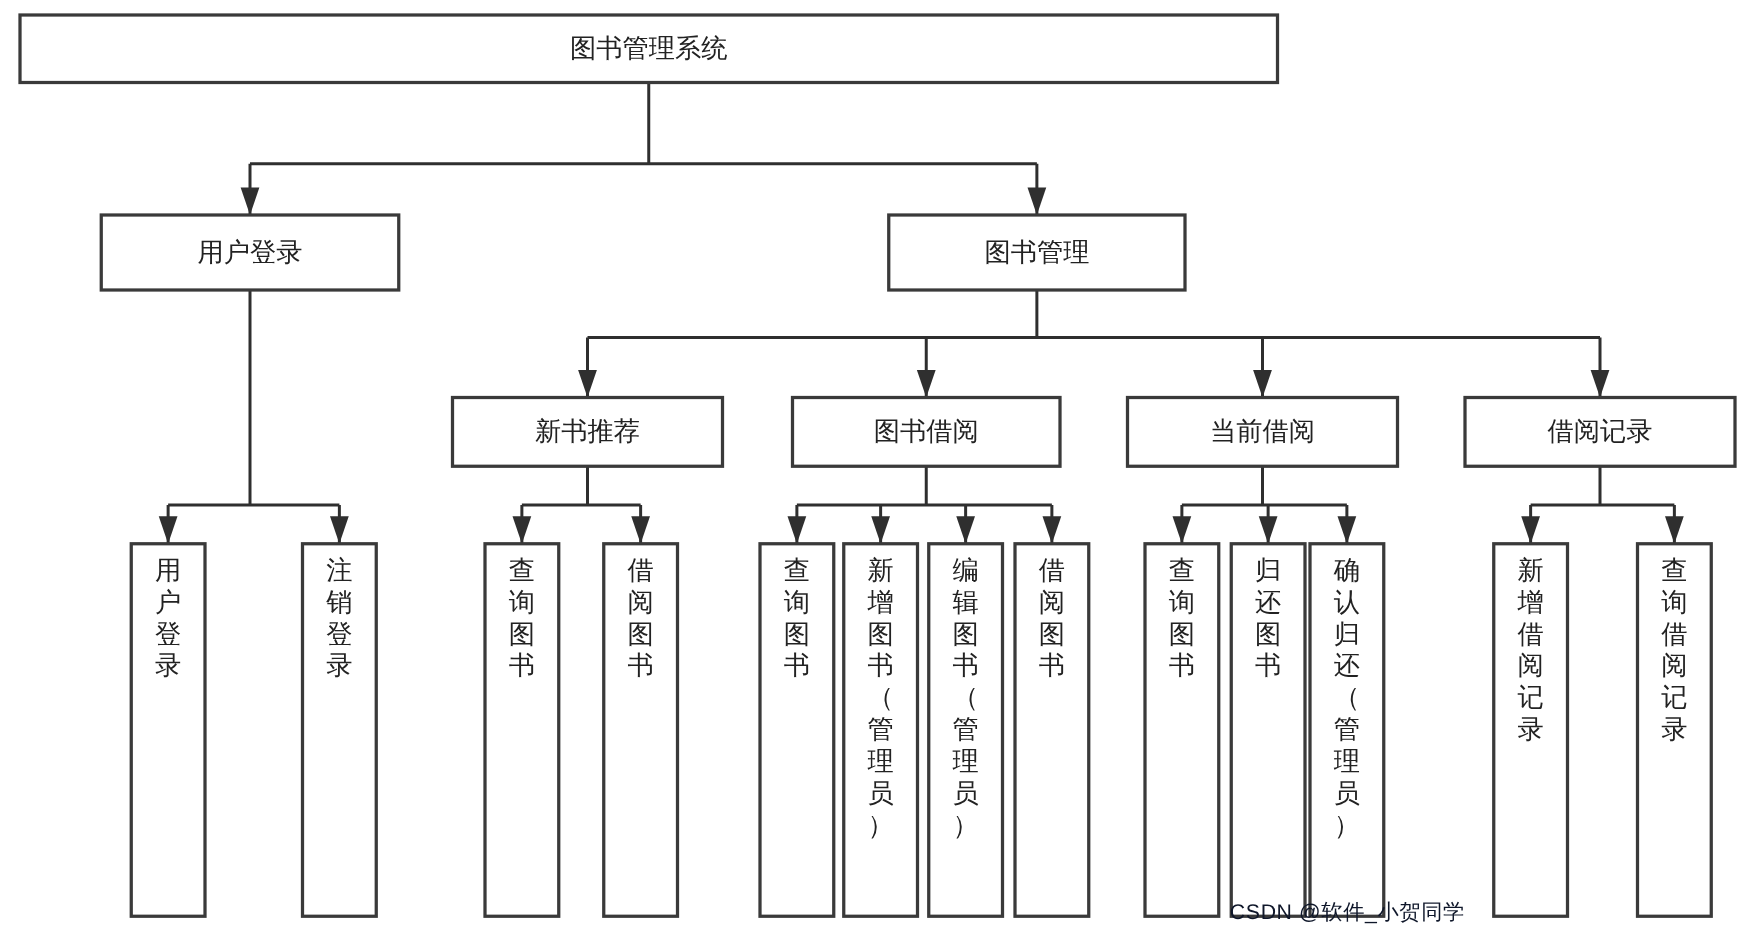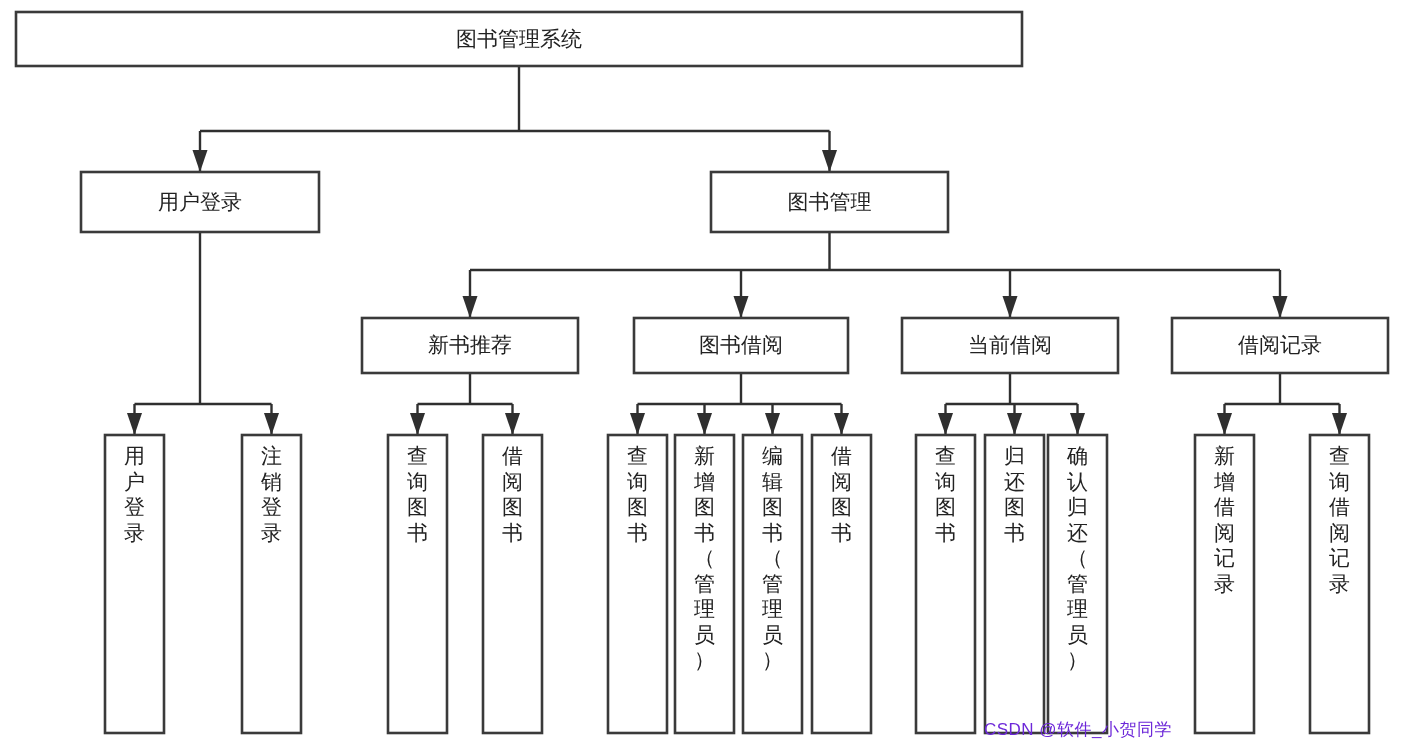--- a/index.html
+++ b/index.html
@@ -53,21 +53,21 @@
   .arrow-head {
     fill: #2f2f2f;
     stroke: none;
   }
   .watermark {
     position: absolute;
     right: 8px;
     bottom: 6px;
     font-family: "Liberation Sans", "DejaVu Sans", sans-serif;
     font-size: 17px;
-    color: #6d28d9;
+    color: #0f172a;
     white-space: nowrap;
     letter-spacing: 0.5px;
     user-select: none;
   }
 </style>
 </head>
 <body>
 
 <div id="diagram-root">
   <svg class="flowchart" viewBox="0 0 1405 747" xmlns="http://www.w3.org/2000/svg">

